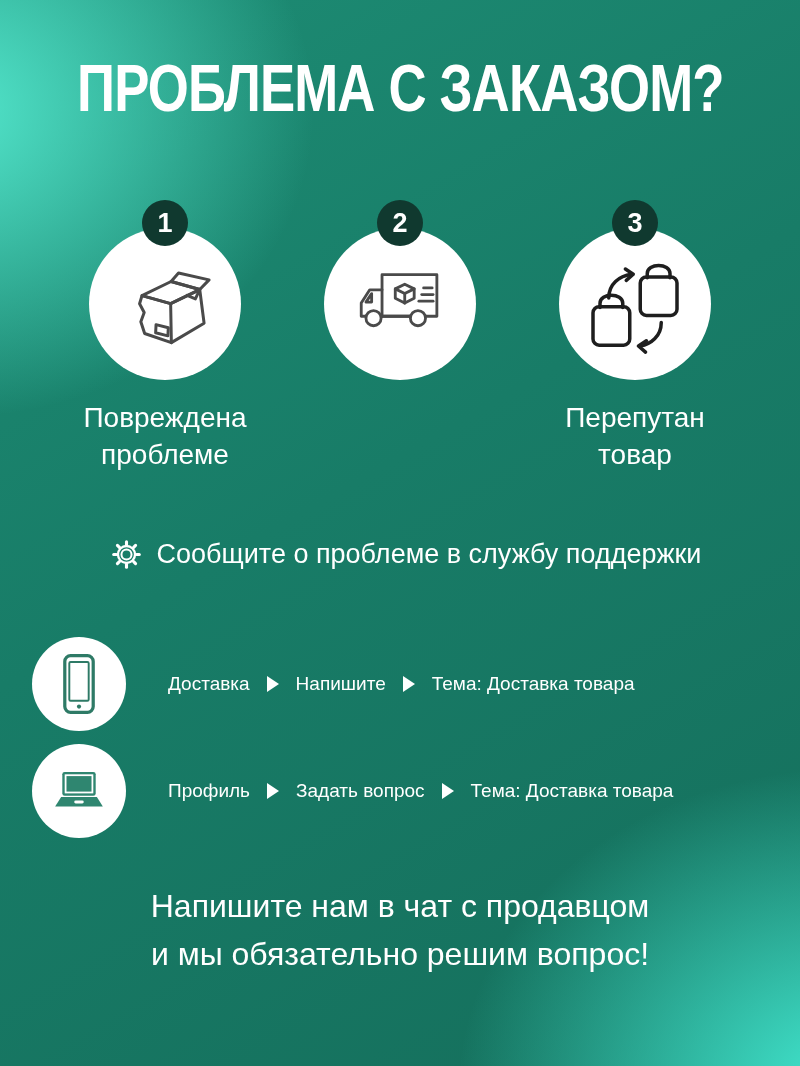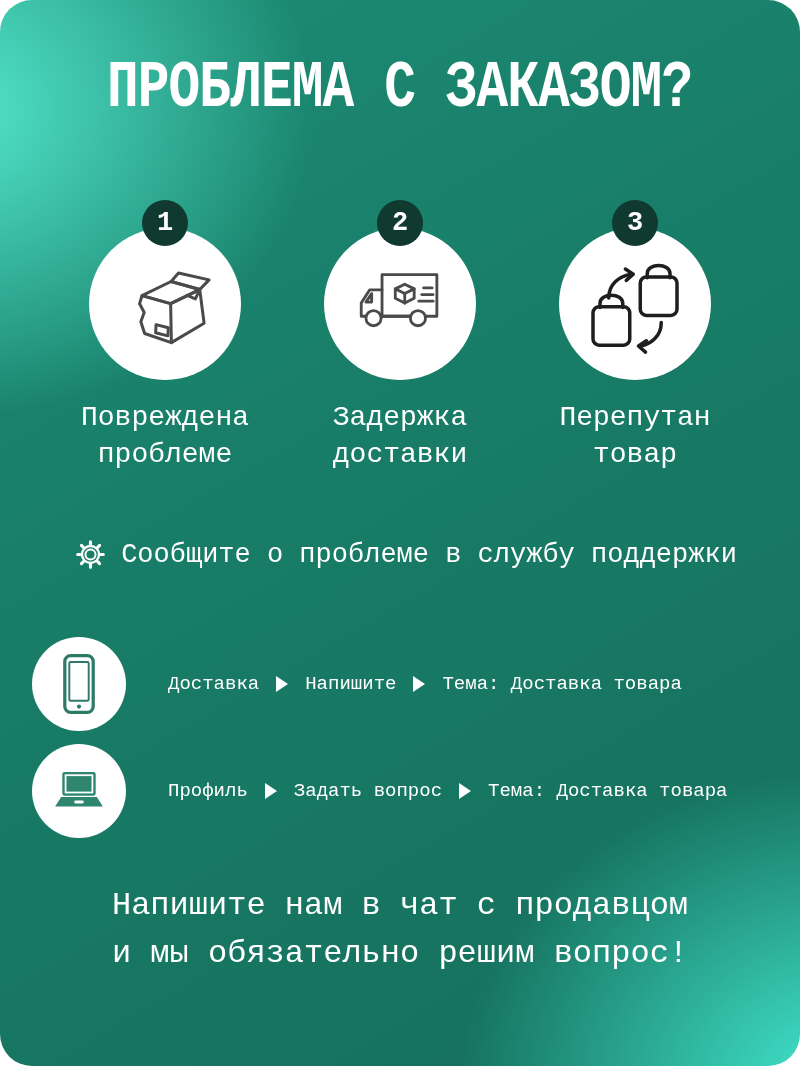--- a/index.html
+++ b/index.html
@@ -1,23 +1,22 @@
 <!DOCTYPE html>
 <html><head>
 <meta charset="utf-8">
 <style>
   html,body{margin:0;padding:0;}
   .poster{
     position:relative;width:800px;height:1066px;overflow:hidden;
-    font-family:Liberation Mono, monospace;color:#fff;
+    font-family:Liberation Sans, sans-serif;color:#fff;
     background:
       radial-gradient(520px 440px at -50px 110px, rgba(86,236,210,0.95), rgba(86,236,210,0) 70%),
       radial-gradient(560px 460px at 850px 1090px, rgba(70,242,218,0.95), rgba(70,242,218,0) 70%),
       linear-gradient(150deg, #1d8c74 0%, #187c67 45%, #156f5c 100%);
-    border-radius: 32px;
   }
   
   .title{
     position:absolute;top:54px;left:0;width:100%;text-align:center;
     font-size:60px;font-weight:700;letter-spacing:-1px;white-space:nowrap;
   }
   .title span{display:inline-block;transform:scale(0.88,1.1);transform-origin:center;}
   
   .problems{position:absolute;top:228px;left:0;width:100%;display:flex;justify-content:center;gap:25px;}
   .problem{width:210px;display:flex;flex-direction:column;align-items:center;}
@@ -87,21 +86,20 @@
           <path d="M80,22 h9"></path>
             <path d="M78,29 h12"></path>
             <path d="M75,36 h15"></path>
           <path d="M36,24 H23 L14,38 V52 H36"></path>
           <path d="M25,28 L19,37 H25 Z"></path>
           <path d="M36,52 H66"></path>
           <circle cx="27" cy="54" r="8" fill="#fff"></circle>
           <circle cx="74" cy="54" r="8" fill="#fff"></circle>
         </svg>
       </div>
-      <div class="plabel">Задержка доставки</div>
     </div>
 
     <div class="problem">
       <div class="circle">
         <div class="badge">
           <span>3</span>
         </div>
         <svg width="98" height="100" viewBox="0 0 112 114" fill="none" stroke="#1e1e1e" stroke-width="4" stroke-linejoin="round" stroke-linecap="round">
           <rect x="62" y="26" width="42" height="44" rx="7"></rect>
           <path d="M70,27 v-5 c0,-12 26,-12 26,0 v5"></path>

